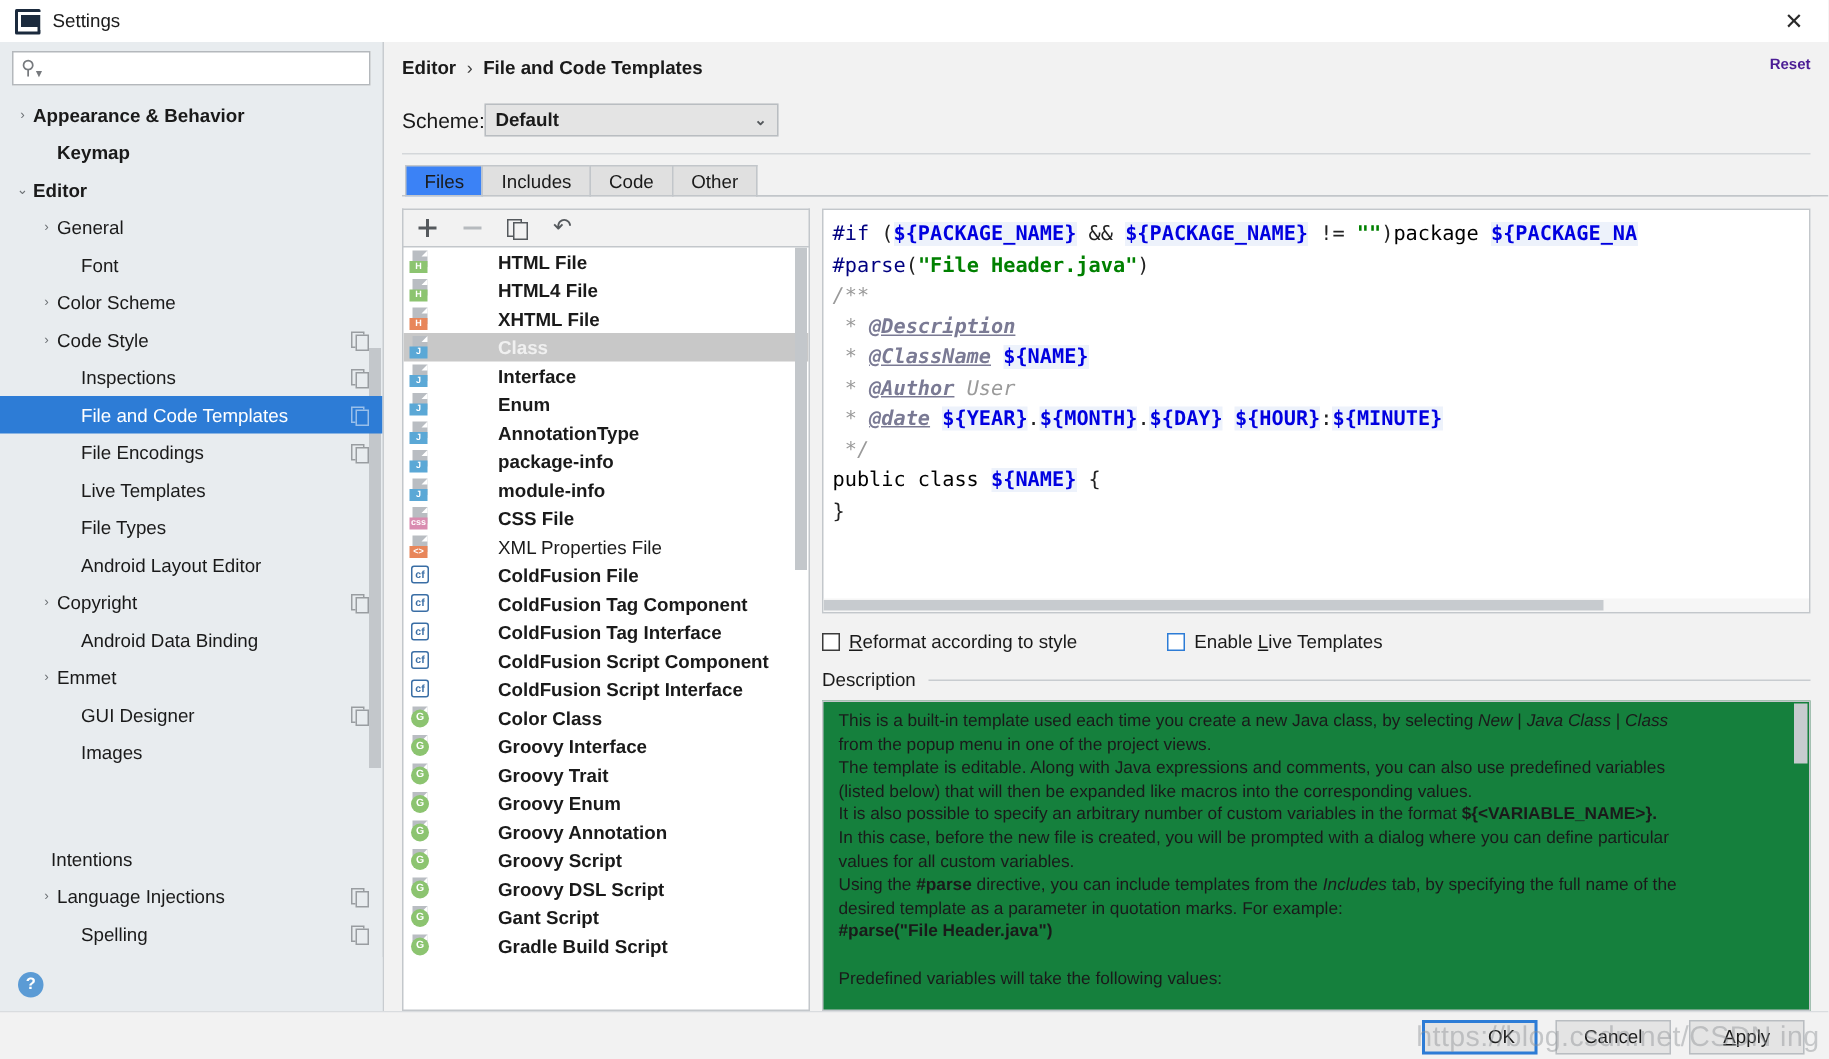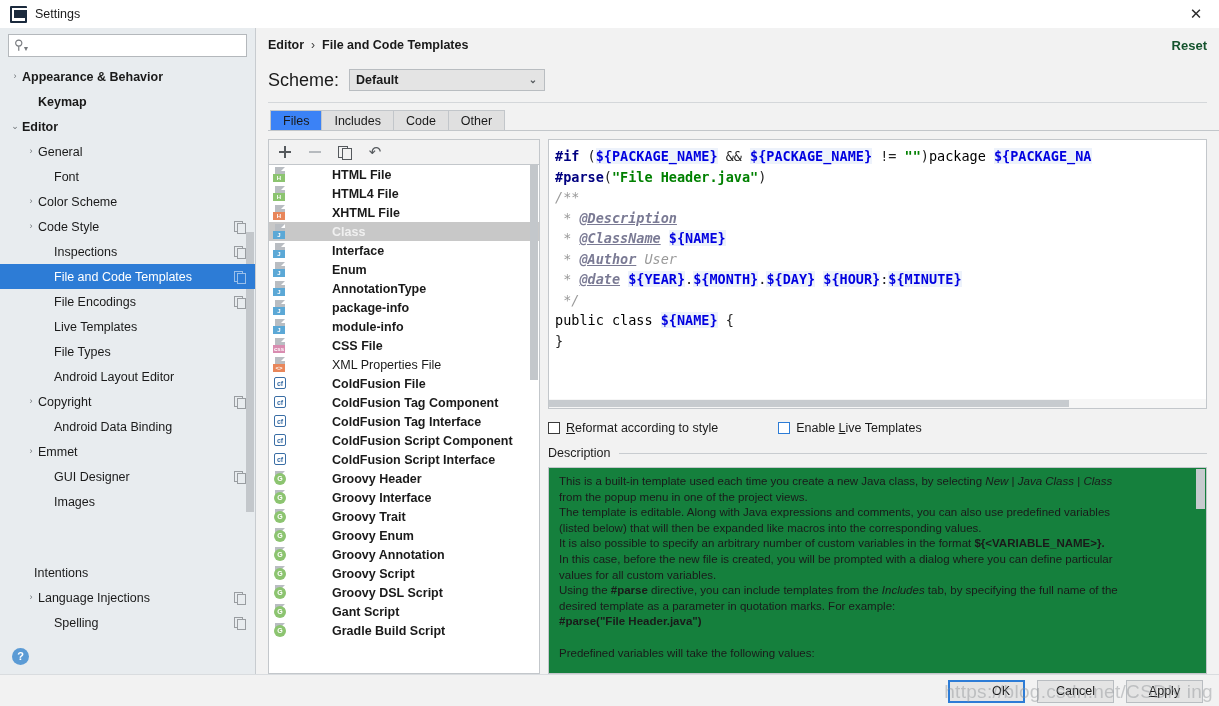--- a/index.html
+++ b/index.html
@@ -104,25 +104,25 @@
   }
 
   
   .right{ flex:1; background:#f2f2f2; display:flex; flex-direction:column; position:relative;}
   .crumbs{
     height:34px; display:flex; align-items:center; padding:0 12px;
     font-weight:bold; font-size:12.5px; position:relative;
   }
   .crumbs .sep{ font-weight:normal; color:#3c3c3c; margin:0 7px; font-size:12px;}
   .reset-link{
-    position:absolute; right:12px; top:10px; color:#14532d; font-weight:bold;
-    font-size:13px; cursor:default;
+    position:absolute; right:12px; top:10px; color:#4c1d95; font-weight:bold;
+    font-size:10px; cursor:default;
   }
   .scheme-row{ height:36px; display:flex; align-items:center; padding:0 12px; }
-  .scheme-lbl{ margin-right:10px; font-size:18px; }
+  .scheme-lbl{ font-size:14px; }
   .combo{
     width:196px; height:22px; background:#e4e4e4; border:1px solid #b9bdc1;
     display:flex; align-items:center; padding:0 6px; position:relative;
     font-weight:bold; font-size:12.5px;
   }
   .combo .chev{
     position:absolute; right:7px; top:4px; color:#53575b; font-size:10px;
   }
   .hr{ height:1px; background:#d4d7da; margin:4px 12px 0 12px; }
 
@@ -198,21 +198,21 @@
   .editcol{ flex:1; display:flex; flex-direction:column; min-width:0;}
   .code-wrap{
     height:270px; background:#fff; border:1px solid #c3c7cb; position:relative;
     overflow:hidden;
   }
   .code{
     font-family:"DejaVu Sans Mono","Liberation Mono",monospace;
     font-size:13.5px; line-height:20.5px; padding:6px 2px 0 6px;
     white-space:pre; overflow:hidden;
   }
-  .k-dir{ color:#000080; font-weight:bold; }
+  .k-dir{ color:#000080; font-weight:normal; }
   .k-var{ color:#0000e0; font-weight:bold; background:#edf2fb; }
   .k-str{ color:#008000; font-weight:bold; }
   .k-op{ color:#222; }
   .k-cmt{ color:#9a9a9a; font-style:italic; }
   .k-tag{ color:#7a7a94; font-style:italic; font-weight:bold; text-decoration:underline;}
   .k-plain{ color:#000000; font-weight:normal;}
   .hscroll{
     position:absolute; left:0; bottom:0; height:9px; width:100%; background:#f6f6f6;
   }
   .hscroll i{ position:absolute; left:0; top:1px; height:7px; background:#c7cbcf; }
@@ -532,21 +532,21 @@
               <span class="ficon square">
                 <span class="badge">cf</span>
               </span>
               <span class="fname">ColdFusion Script Interface</span>
             </div>
             <div class="frow">
               <span class="ficon round">
                 <span class="pg"></span>
                 <span class="badge" style="background: rgb(140, 196, 112);">G</span>
               </span>
-              <span class="fname">Groovy Header</span>
+              <span class="fname">Color Class</span>
             </div>
             <div class="frow">
               <span class="ficon round">
                 <span class="pg"></span>
                 <span class="badge" style="background: rgb(140, 196, 112);">G</span>
               </span>
               <span class="fname">Groovy Interface</span>
             </div>
             <div class="frow">
               <span class="ficon round">

